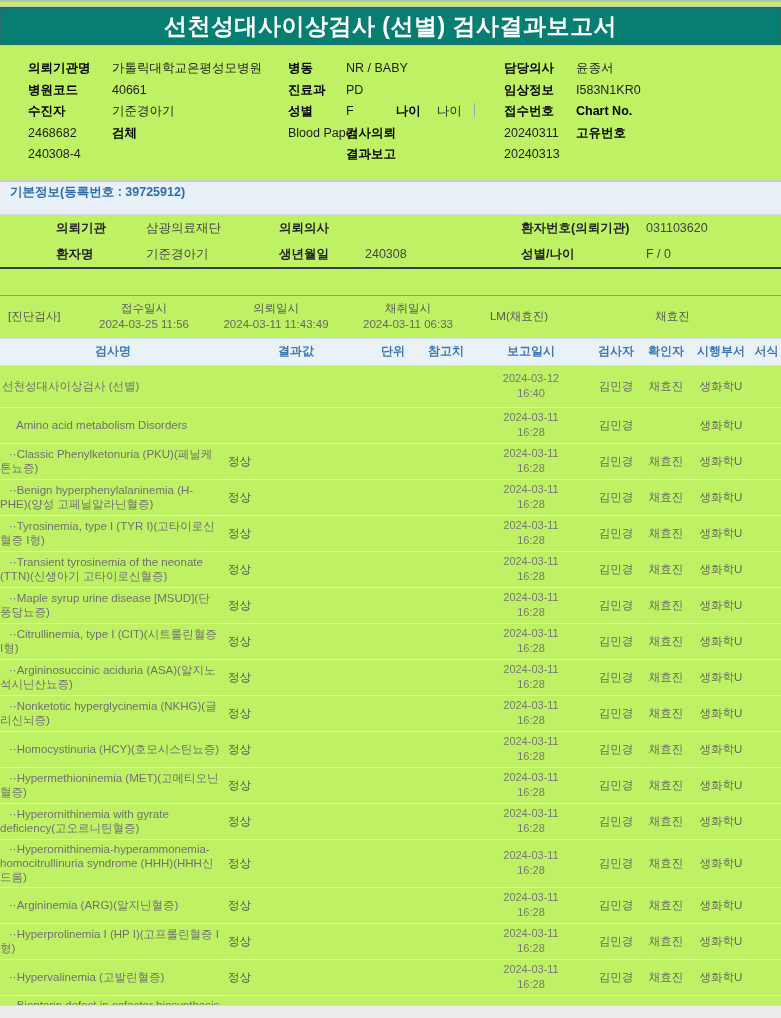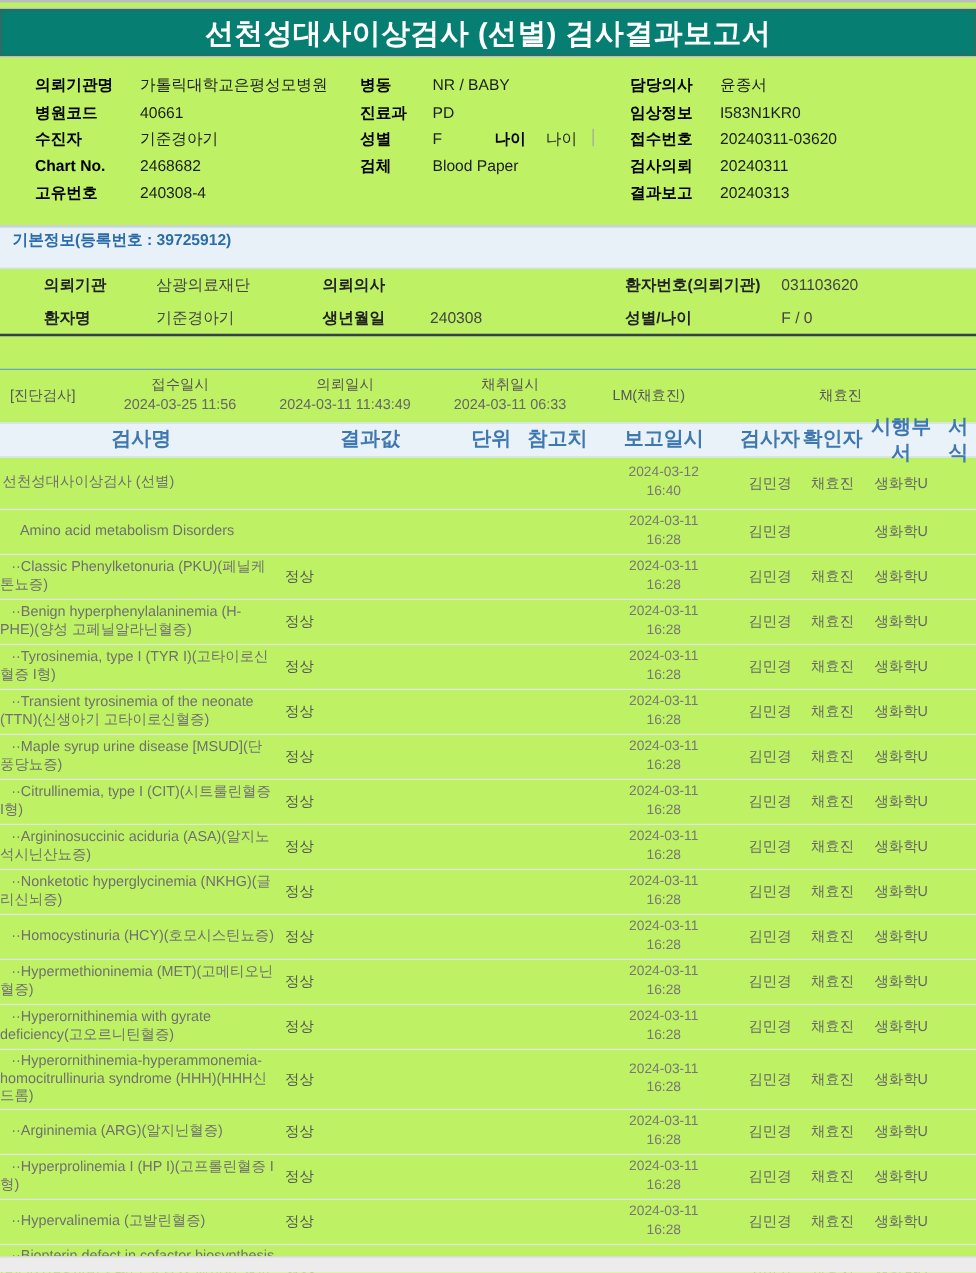--- a/index.html
+++ b/index.html
@@ -32,21 +32,21 @@
   }
   
   .bi-section { margin-top: 4px; border-top: 1px solid #cfcfcf; border-bottom: 2px solid #333f4b; }
   .bi-bar {
     height: 34px; line-height: 21px; background: #e9f1f8; border-top: 1px solid #b9cfe0;
     border-bottom: 1px solid #d2dde8; padding-left: 10px;
     color: #2b6ca9; font-weight: bold; font-size: 12.5px;
   }
   .bi-grid {
     display: grid; grid-template-columns: 90px 133px 86px 156px 125px auto;
-    padding-left: 35px; font-size: 12.5px;
+    padding-left: 56px; font-size: 12.5px;
   }
   .bi-grid > div { height: 26px; line-height: 26px; white-space: nowrap; }
   .bi-l { font-weight: bold; color: #222; }
   .bi-v { color: #444; }
   
   .diag {
     margin-top: 26px; border-top: 1px solid #6aa5c8;
     display: flex; align-items: center; height: 43px;
     font-size: 11.5px; color: #555;
   }
@@ -54,21 +54,21 @@
   .diag-name { width: 162px; text-align: center; line-height: 1.3; color: #555; }
   .diag-field { width: 132px; text-align: center; line-height: 1.35; }
   .diag-field .lab { color: #555; }
   .diag-field .val { color: #666; }
   .diag-col1 { width: 90px; text-align: center; }
   .diag-col2 { flex: 1; text-align: center; }
   
   .thead {
     display: flex; align-items: center; height: 28px;
     background: #eaf2f9; border-top: 1px solid #cfe0ef; border-bottom: 1px solid #cfe0ef;
-    font-size: 16px; font-weight: bold; color: #3f78b0;
+    font-size: 12px; font-weight: bold; color: #3f78b0;
   }
   .thead > div { text-align: center; }
   .tbody { font-size: 11.5px; color: #6f6f6f; }
   .trow {
     display: flex; align-items: center; min-height: 36px;
     border-bottom: 1px solid #e4e4e4; padding: 2px 0; justify-content: space-between;
   }
   .trow.first { min-height: 42px; }
   .c0 { width: 226px; } .c1 { width: 140px; } .c2 { width: 54px; } .c3 { width: 52px; }
   .c4 { width: 118px; } .c5 { width: 52px; } .c6 { width: 48px; } .c7 { width: 62px; }
@@ -107,21 +107,20 @@
       <div class="ph-v">40661</div>
       <div class="ph-l">진료과</div>
       <div class="ph-v">PD</div>
       <div class="ph-l">임상정보</div>
       <div class="ph-v">I583N1KR0</div>
       <div class="ph-l">수진자</div>
       <div class="ph-v">기준경아기</div>
       <div class="ph-l">성별</div>
       <div class="ph-v"><span>F</span><span class="ph-l sub">나이</span><span class="sub2 vline">나이</span></div>
       <div class="ph-l">접수번호</div>
-      <div class="ph-v">20240311-03620</div>
       <div class="ph-l">Chart No.</div>
       <div class="ph-v">2468682</div>
       <div class="ph-l">검체</div>
       <div class="ph-v">Blood Paper</div>
       <div class="ph-l">검사의뢰</div>
       <div class="ph-v">20240311</div>
       <div class="ph-l">고유번호</div>
       <div class="ph-v">240308-4</div>
       <div class="ph-l"></div>
       <div class="ph-v"></div>

